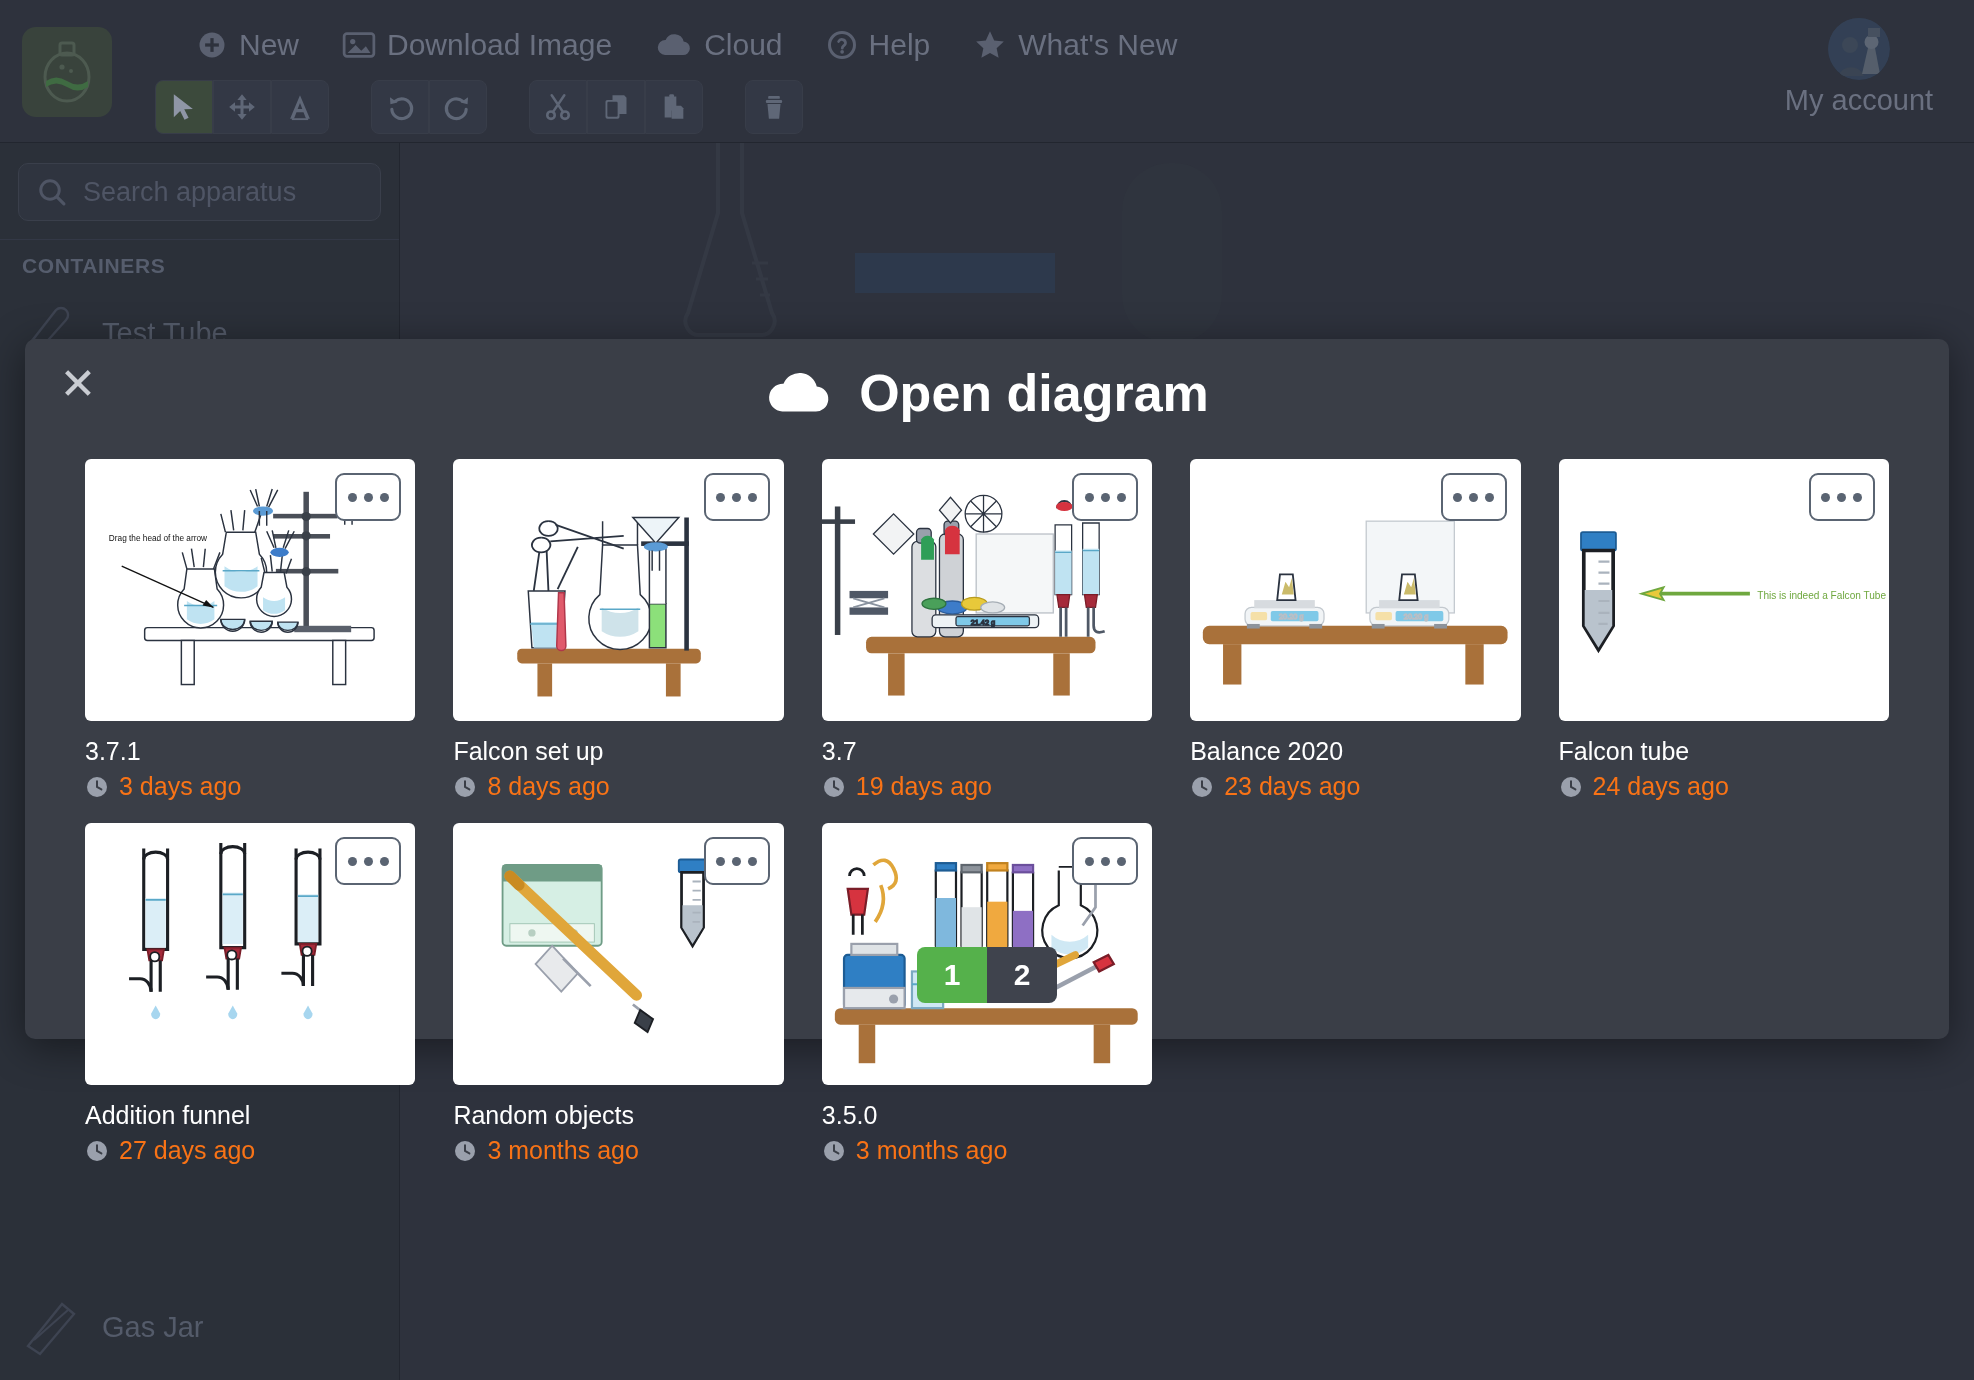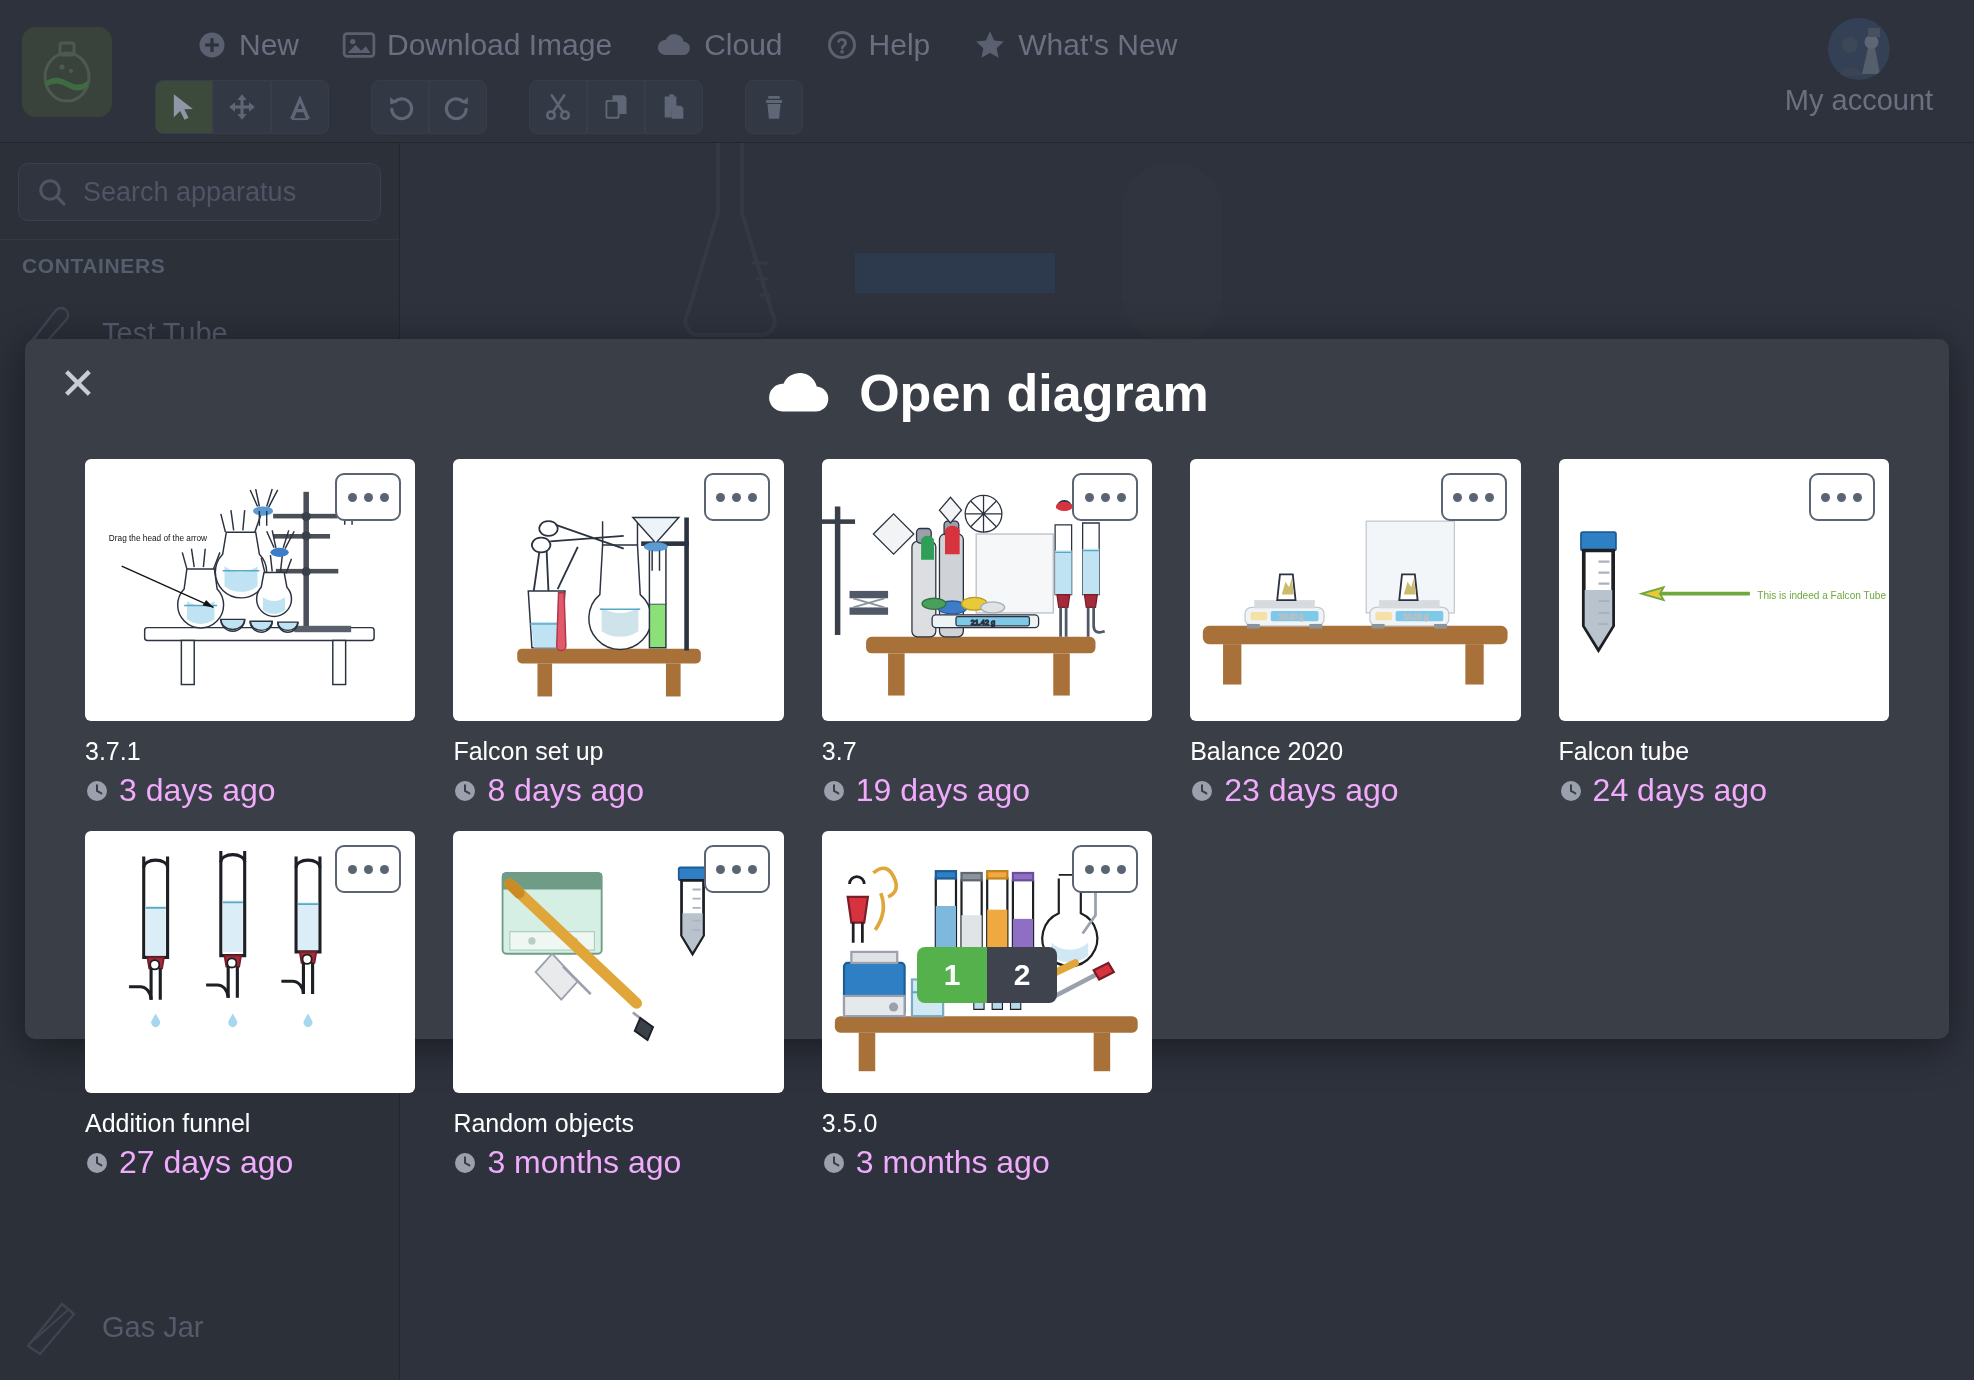--- a/index.html
+++ b/index.html
@@ -98,21 +98,21 @@
     position: relative; width: 100%; height: 262px; background: #ffffff;
     border-radius: 6px; overflow: hidden;
   }
   .dots {
     position: absolute; right: 14px; top: 14px; width: 66px; height: 48px;
     border: 2px solid #5a6472; border-radius: 9px; background: #fff;
     display: flex; align-items: center; justify-content: center; gap: 7px; cursor: pointer; z-index: 5;
   }
   .dots i { width: 9px; height: 9px; border-radius: 50%; background: #5a6472; display:block; }
   .card-title { color: #ffffff; font-size: 25px; margin-top: 16px; }
-  .card-meta { display: flex; align-items: center; gap: 10px; color: #f0abfc; font-size: 32px; margin-top: 6px; }
+  .card-meta { display: flex; align-items: center; gap: 10px; color: #f97316; font-size: 25px; margin-top: 6px; }
 
   .pager {
     position: absolute; left: 0; bottom: 36px; width: 100%;
     display: flex; align-items: center; justify-content: center;
   }
   .pager-inner { display: flex; border-radius: 8px; overflow: hidden; }
   .page-btn {
     width: 70px; height: 56px; display: flex; align-items: center; justify-content: center;
     color: #fff; font-size: 30px; font-weight: bold; background: #3f434d; cursor: pointer;
   }

